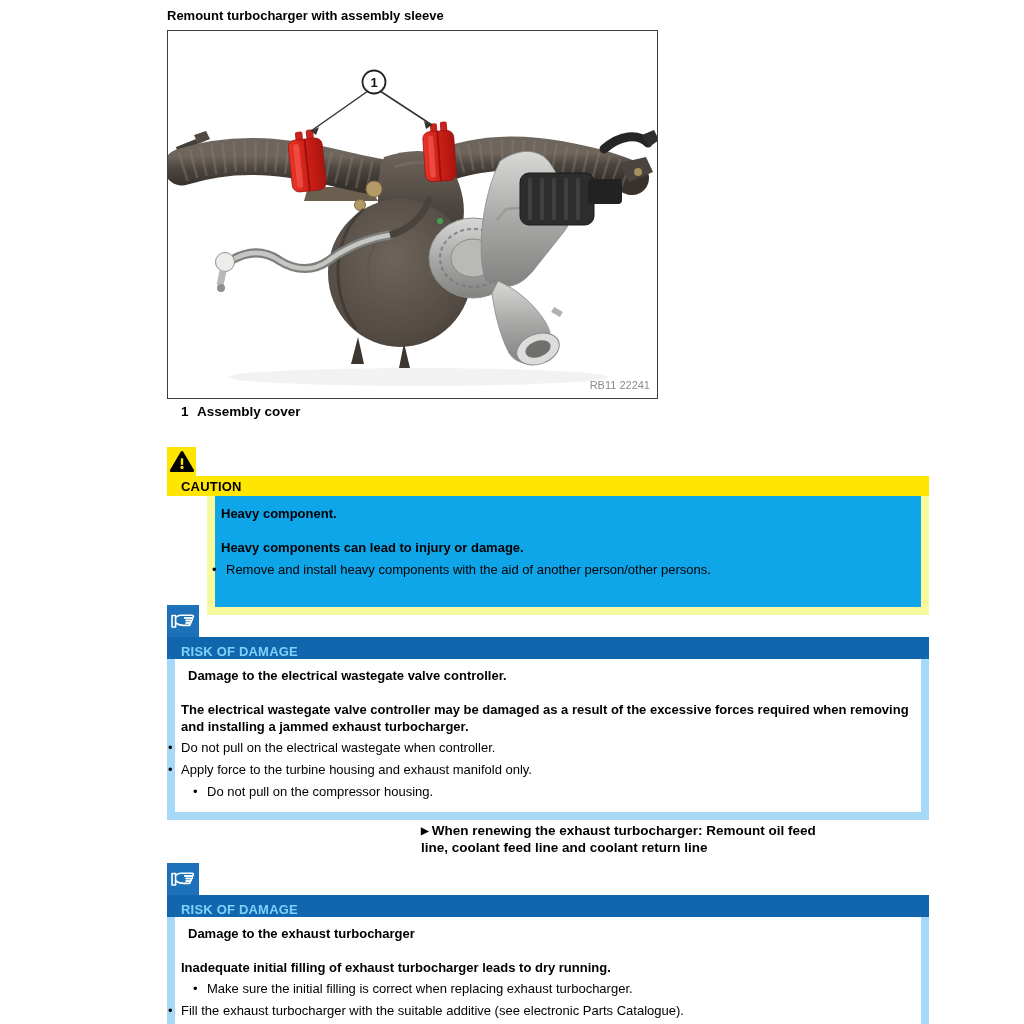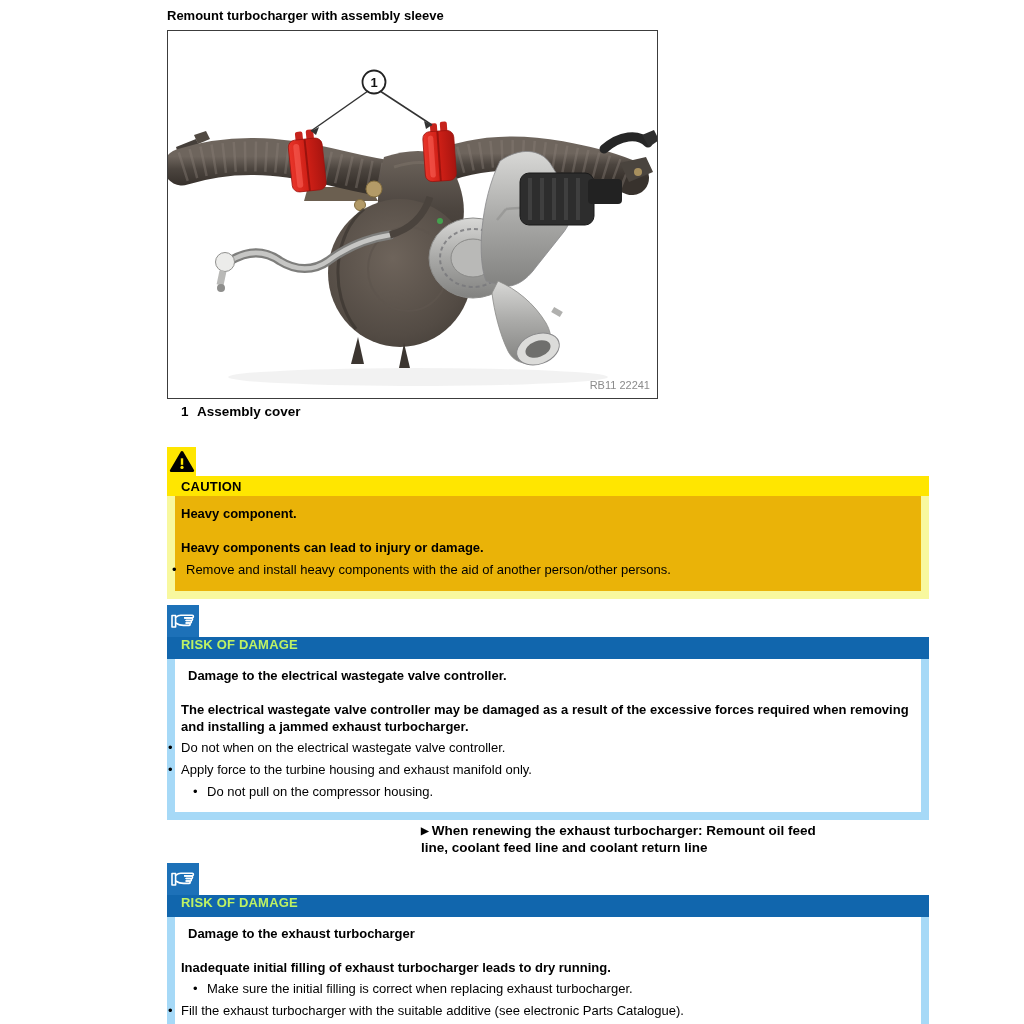--- a/index.html
+++ b/index.html
@@ -11,24 +11,24 @@
   .caption{position:absolute;left:181px;top:404px;font-size:13.5px;font-weight:bold;}
   .caption .cap-num{display:inline-block;width:16px;}
   .module{position:absolute;left:167px;width:762px;}
   .mod-caution{top:447px;}
   .mod-risk1{top:605px;}
   .mod-risk2{top:863px;}
   .warn-icon{width:29px;height:29px;background:#FFE600;display:flex;align-items:center;justify-content:center;}
   .note-icon{width:32px;height:32px;background:#1D71B8;display:flex;align-items:center;justify-content:center;}
   .caution-bar{height:20px;background:#FFE600;display:flex;align-items:center;padding-left:14px;
                font-size:13px;font-weight:bold;letter-spacing:.2px;}
-  .risk-bar{height:22px;background:#1166AD;display:flex;align-items:flex-start;padding-left:14px;
-            font-size:13px;font-weight:bold;color:#bef264;letter-spacing:.2px;}
-  .caution-body{border:8px solid #F8F89E;border-top:none;background:#eab308;
-                padding:9px 6px 12px 6px;font-size:13px;line-height:17px;}
+  .risk-bar{height:22px;background:#1166AD;display:flex;align-items:flex-end;padding-left:14px;
+            font-size:13px;font-weight:bold;color:#7dd3fc;letter-spacing:.2px;}
+  .caution-body{border:8px solid #F8F89E;border-top:none;background:#0ea5e9;
+                padding:9px 6px 28px 6px;font-size:13px;line-height:17px;margin-left:40px;}
   .risk-body{border:8px solid #A6D9F7;border-top:none;background:#fff;
              padding:8px 12px 11px 6px;font-size:13px;line-height:17px;}
   .subject{font-weight:bold;}
   .risk-body .subject{padding-left:7px;}
   .cause{font-weight:bold;margin-top:17px;}
   .bl1,.bl2{position:relative;margin-top:3px;line-height:19px;}
   .caution-body .bl1{padding-left:5px;margin-top:4px;}
   .caution-body .bl1::before{content:"\2022";position:absolute;left:-9px;}
   .risk-body .bl1{padding-left:0;}
   .risk-body .bl1::before{content:"\2022";position:absolute;left:-13px;}
@@ -198,21 +198,21 @@
           <path d="M19.2 18 h3 c1.3 0 1.3 2.4 0 2.4 h-5.6 c-3 0-5.4-.8-8-2.4"></path>
         </g>
       </svg>
     </div>
     <div class="risk-bar">
       <span>RISK OF DAMAGE</span>
     </div>
     <div class="risk-body">
       <div class="subject">Damage to the electrical wastegate valve controller.</div>
       <div class="cause">The electrical wastegate valve controller may be damaged as a result of the excessive forces required when removing and installing a jammed exhaust turbocharger.</div>
-      <div class="bl1">Do not when on the electrical wastegate valve controller.</div>
+      <div class="bl1">Do not pull on the electrical wastegate when controller.</div>
       <div class="bl1">Apply force to the turbine housing and exhaust manifold only.</div>
       <div class="bl2">Do not pull on the compressor housing.</div>
     </div>
   </div>
 
   <div class="instruction">
     <span class="arrow">▶</span><span>When renewing the exhaust turbocharger: Remount oil feed line, coolant feed line and coolant return line</span>
   </div>
 
   <div class="module mod-risk2">

